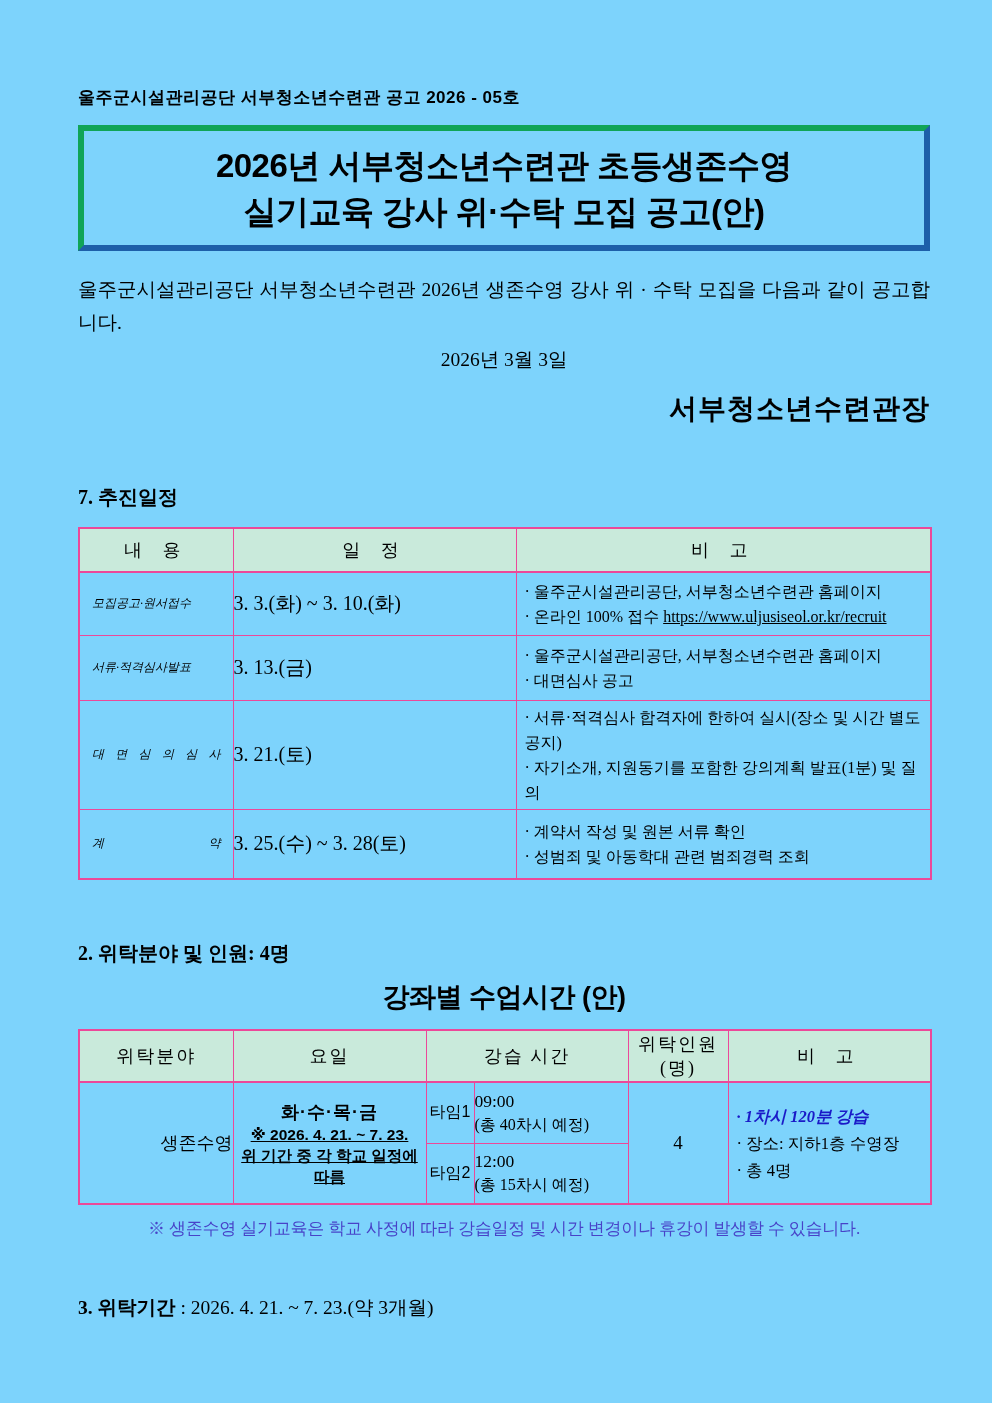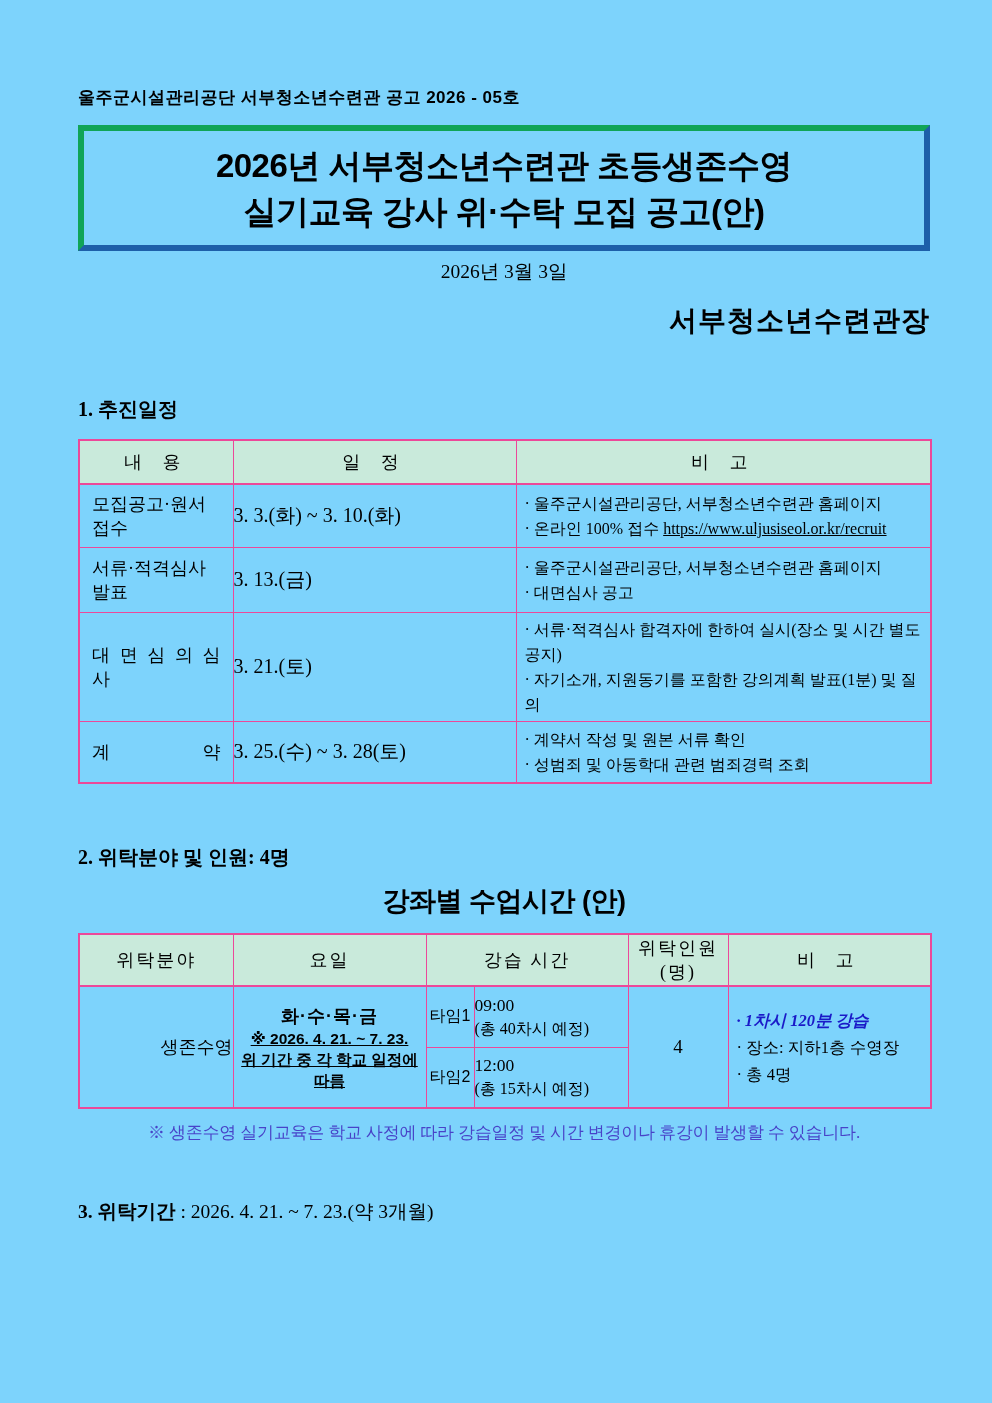--- a/index.html
+++ b/index.html
@@ -41,27 +41,27 @@
   .s2h{margin-top:60px;}
   table{border-collapse:collapse;width:852px;table-layout:fixed;margin-top:16px;}
   table,th,td{border:1px solid #ec4899;}
   table{border-width:2.5px;}
   thead th{
     background:var(--header-bg,#c9eadb);height:40px;font-size:18px;font-weight:400;
     letter-spacing:8px;text-align:center;border-bottom-width:2px;
   }
   td{padding:0;vertical-align:middle;}
   .t1 .c-content{
-    font-size:18px;padding:0 12px;text-align:justify;
-    -moz-text-align-last:justify;text-align-last:justify;
+    font-size:12px;padding:0 12px;text-align:justify;
+    -moz-text-align-last:justify;text-align-last:justify;font-style:italic;
   }
   .t1 .c-date{font-size:20px;text-align:left;}
   .t1 .c-notes{font-size:16px;padding:4px 8px;line-height:25px;}
   .t1 .r1{height:63px;} .t1 .r2{height:65px;} .t1 .r3{height:72px;}
-  .t1 .r4{height:63px;} .t1 .r5{height:62px;}
+  .t1 .r4{height:63px;} .t1 .r5{height:70px;}
   .url{text-decoration:underline;cursor:pointer;}
   .table-title{
     margin-top:12px;text-align:center;
     font-family:"Liberation Sans","DejaVu Sans",sans-serif;
     font-weight:900;font-size:27px;letter-spacing:-.5px;
   }
   .t2{margin-top:14px;}
   .t2 thead th{letter-spacing:2px;}
   .t2 thead th.wide{letter-spacing:8px;}
   .t2 tbody tr{height:61px;}
@@ -90,26 +90,27 @@
 
 <div class="page">
 
   <div class="doc-no">울주군시설관리공단 서부청소년수련관 공고 2026 - 05호</div>
 
   <div class="title-box">
     <div class="title-line">2026년 서부청소년수련관 초등생존수영</div>
     <div class="title-line">실기교육 강사 위·수탁 모집 공고(안)</div>
   </div>
 
+  <p class="intro">울주군시설관리공단 서부청소년수련관 2026년 생존수영 강사 위 · 수탁 모집을 다음과 같이 공고합니다.</p>
 
   <div class="date-line">2026년 3월 3일</div>
 
   <div class="signer">서부청소년수련관장</div>
 
-  <div class="sec-heading">1. 추진일정</div>
+  <div class="sec-heading">7. 추진일정</div>
 
   <table class="t1">
     <colgroup>
       <col style="width:154px">
         <col style="width:283px">
         <col style="width:415px">
     </colgroup>
     <thead>
       <tr>
         <th>내 용</th>

